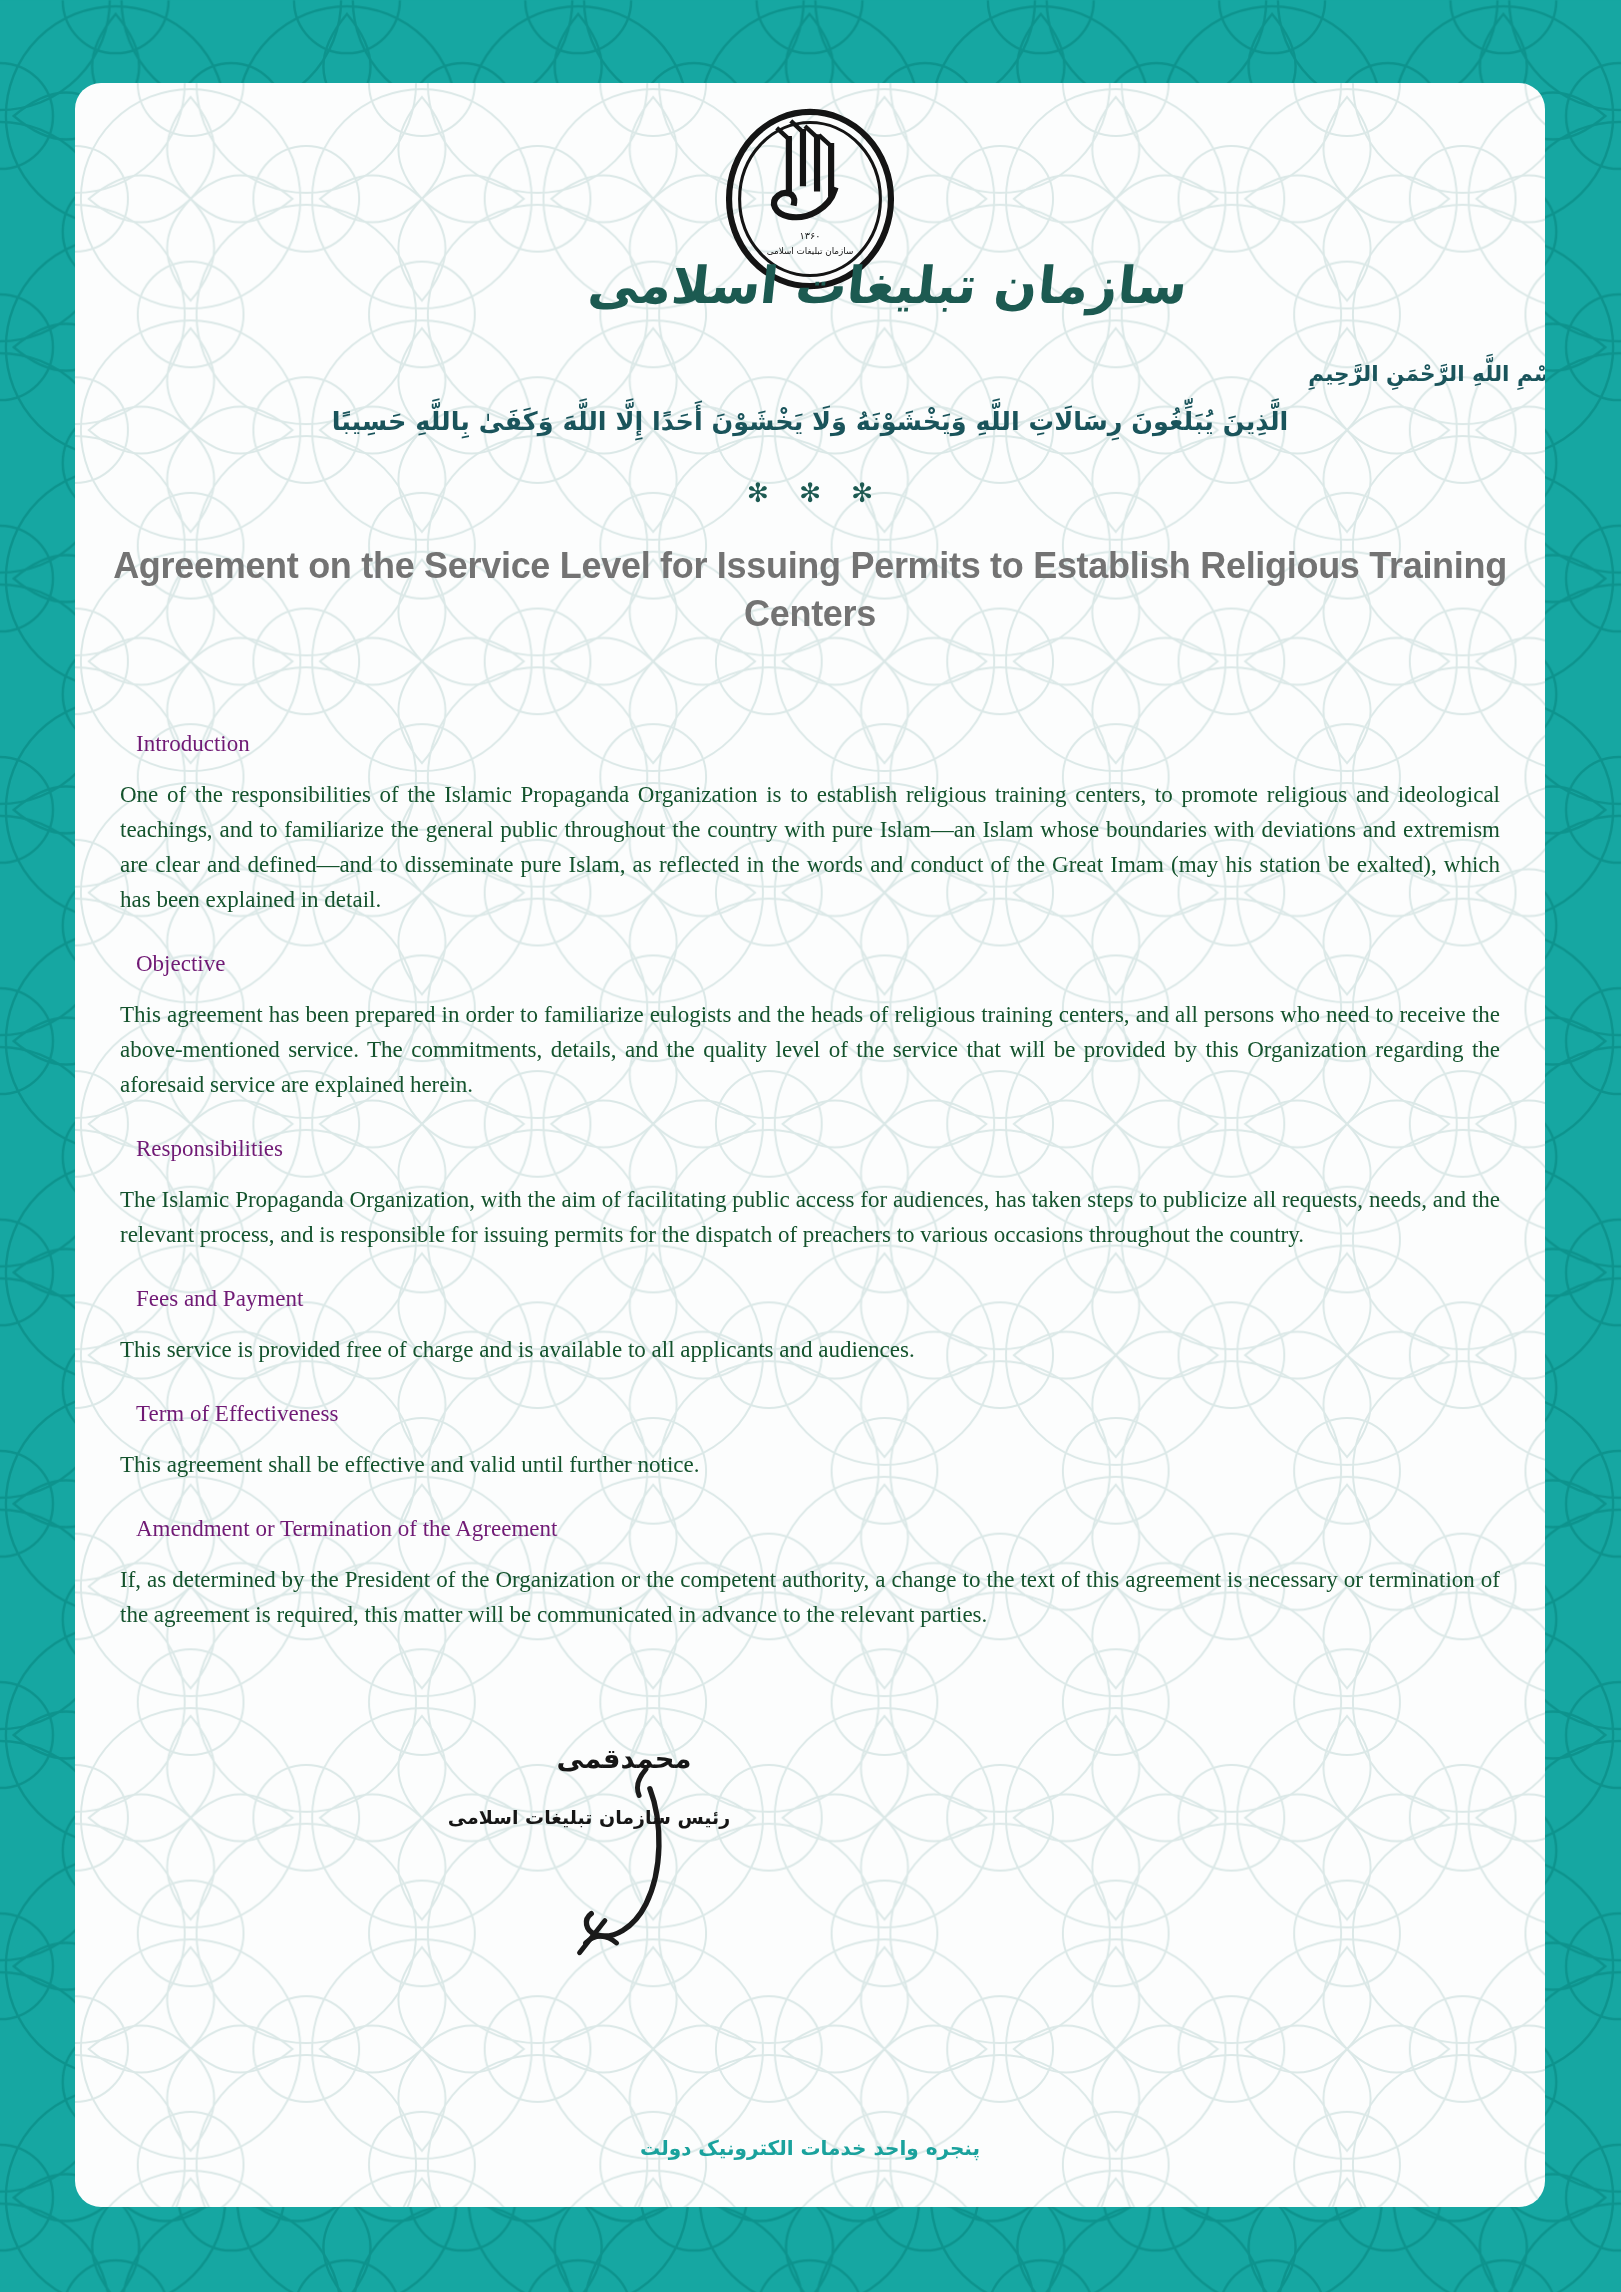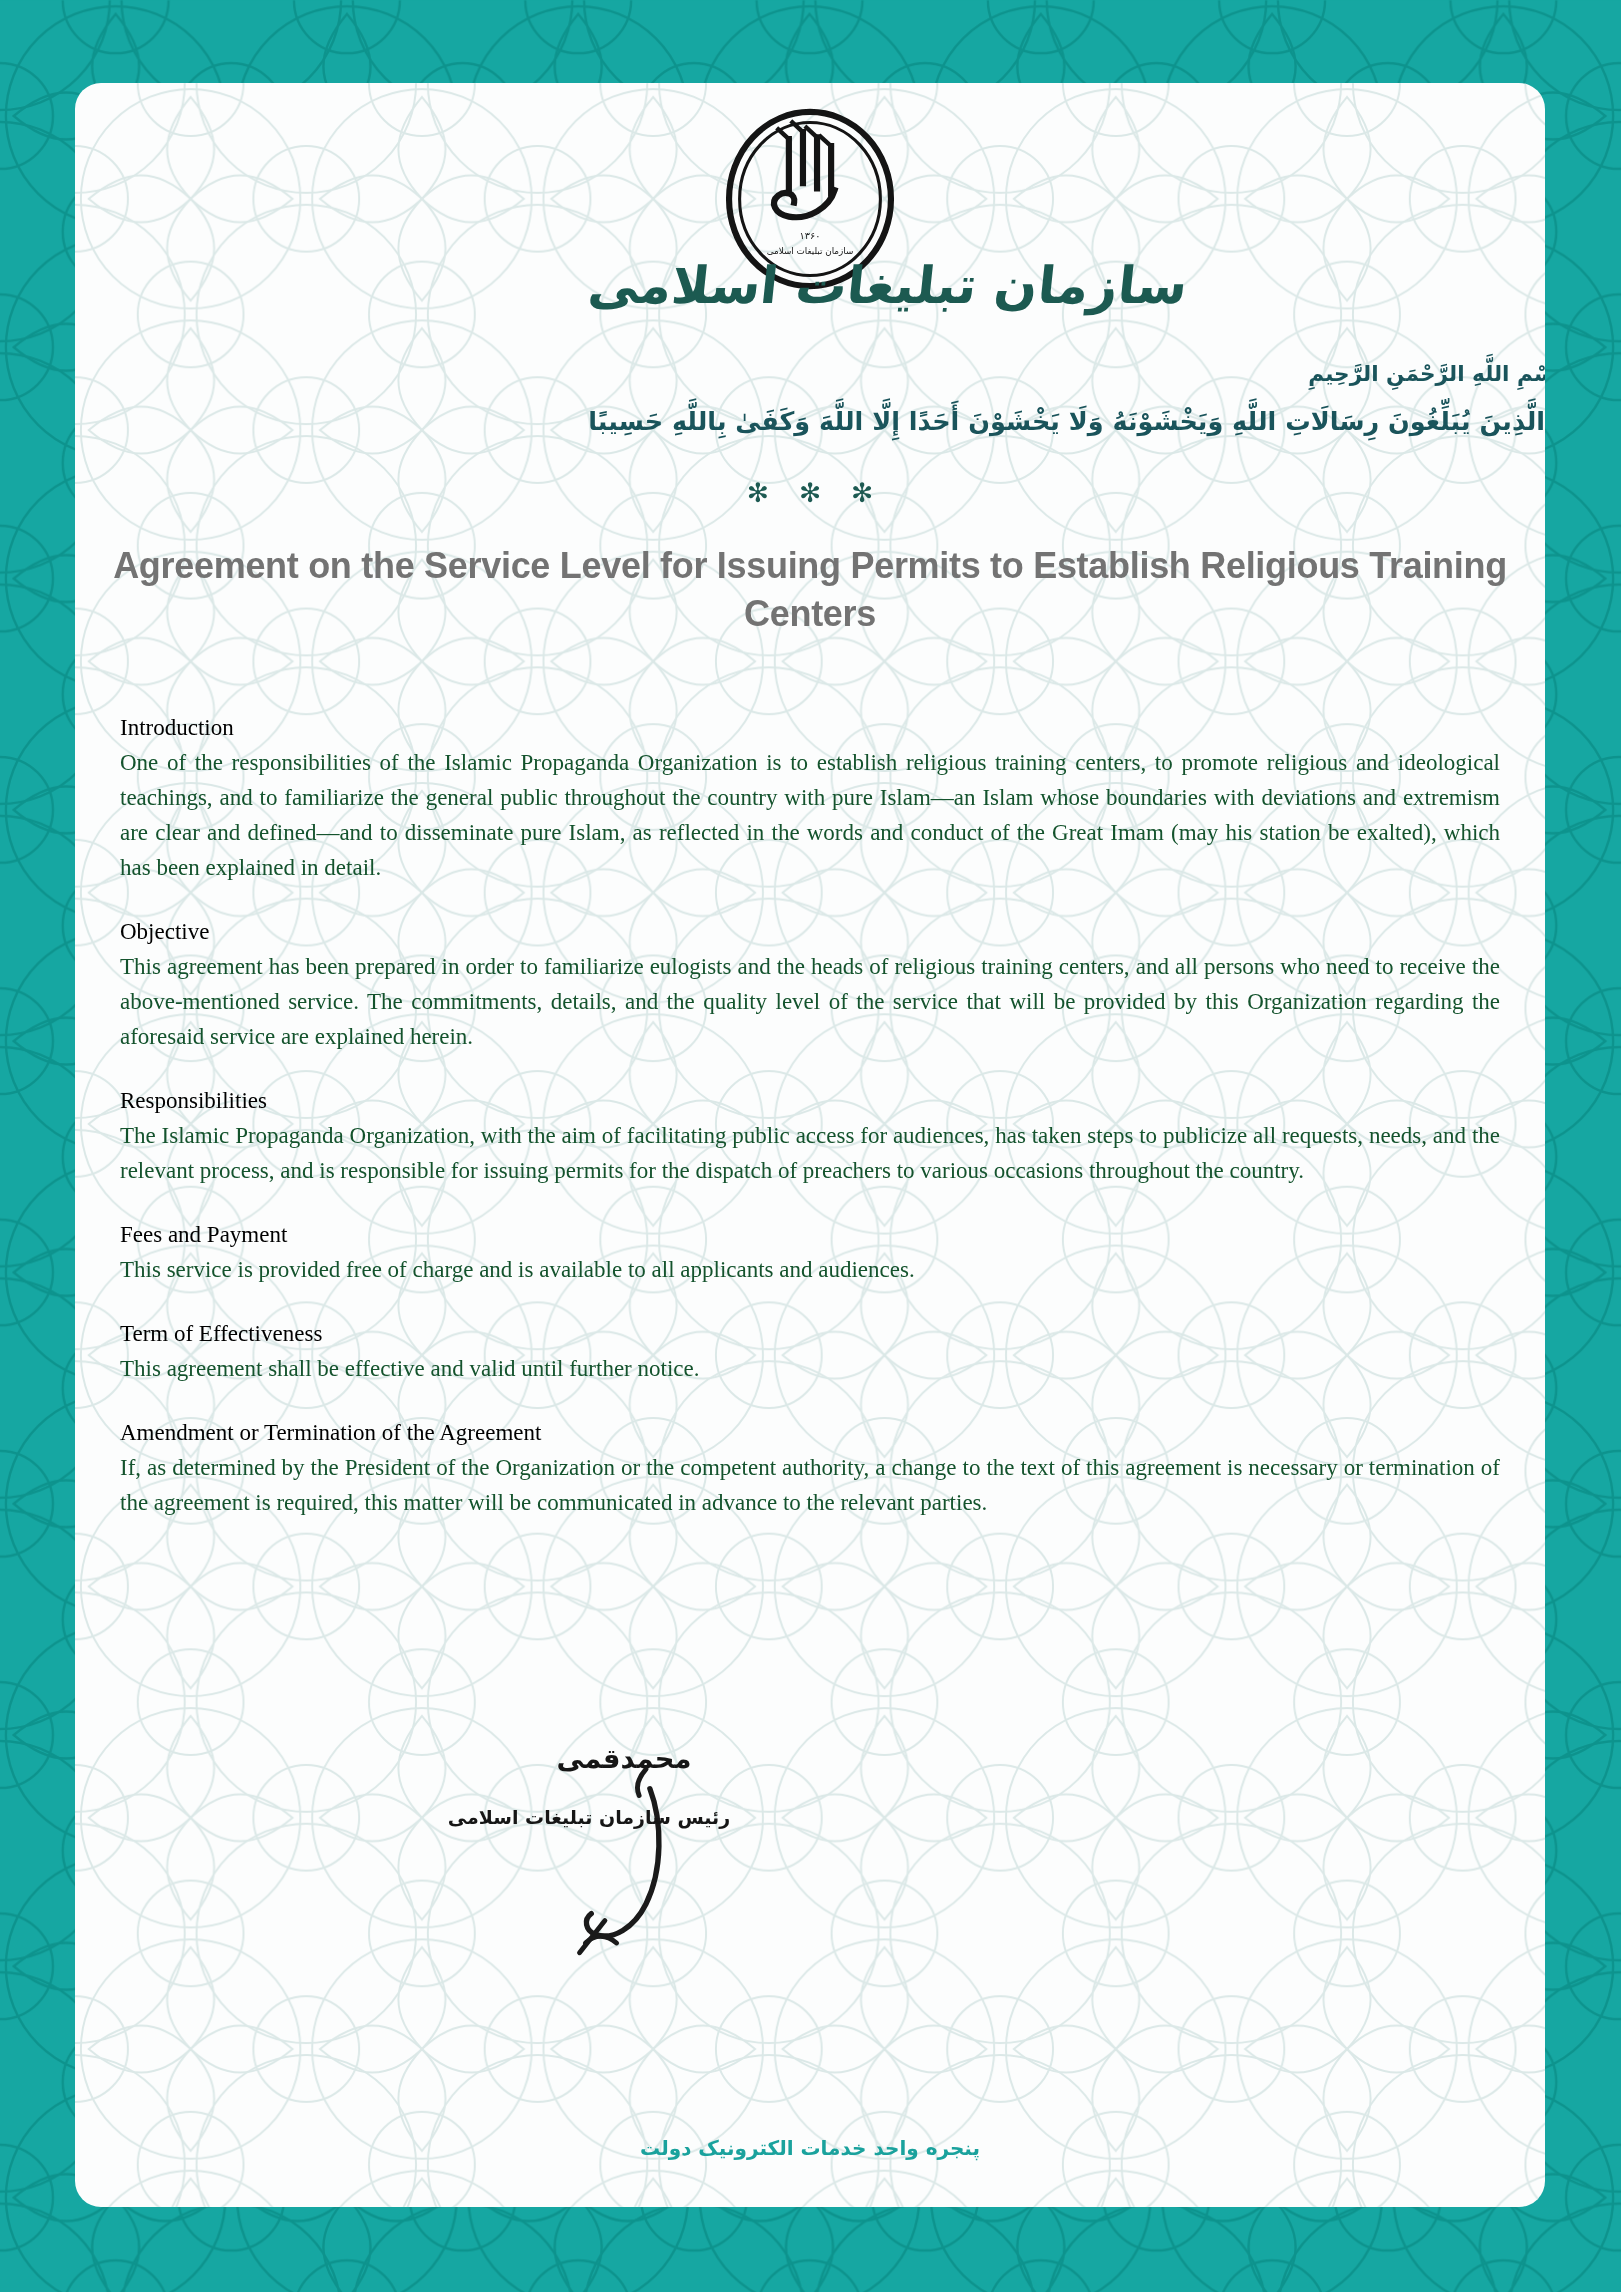--- a/index.html
+++ b/index.html
@@ -22,38 +22,38 @@
     position:absolute;left:78px;top:173px;width:100%;text-align:center;
     font-family:"DejaVu Sans", sans-serif;direction:rtl;
     font-size:51px;font-weight:bold;color:#1c5a51;
     transform:skewX(-6deg);letter-spacing:-2px;
   }
   .bismillah{
     position:absolute;left:0;top:278px;width:100%;text-align:right;direction:rtl;
     font-family:"DejaVu Sans", sans-serif;font-size:21.6px;font-weight:bold;color:#1a545b;padding-left:19px;
   }
   .verse{
-    position:absolute;left:0;top:323px;width:100%;direction:rtl;
+    position:absolute;left:0;top:323px;width:100%;text-align:center;direction:rtl;
     font-family:"DejaVu Sans", sans-serif;font-size:25.5px;font-weight:bold;color:#1a545b;
   }
   .ornament{
     position:absolute;left:0;top:394px;width:100%;text-align:center;
     font-family:"DejaVu Sans", sans-serif;font-size:26.5px;color:#1d5a52;word-spacing:21.6px;
   }
   .title{
     position:absolute;left:50%;top:459px;transform:translateX(-50%);
     width:1411px;margin:0;text-align:center;
     font-family:"Liberation Sans", sans-serif;font-weight:bold;
     font-size:36px;line-height:48px;color:#737373;letter-spacing:-0.3px;
   }
 
   .sections{position:absolute;left:0;top:627px;width:100%;padding:0 45px;box-sizing:border-box;}
   .doc-section + .doc-section{margin-top:29px;}
   .doc-section h2{
-    margin:0;font-weight:normal;font-size:23px;line-height:35px;color:#000000;
+    margin:16px;font-weight:normal;font-size:23px;line-height:35px;color:#701a75;
     font-family:"Liberation Serif", serif;
   }
   .doc-section p{
     margin:0;font-size:23px;line-height:35px;color:#14532d;
     text-align:justify;font-family:"Liberation Serif", serif;
   }
 
   .signature{position:absolute;left:0;top:0;width:100%;height:100%;pointer-events:none;}
   .sig-name{
     position:absolute;left:412px;top:1660px;width:274px;text-align:center;direction:rtl;

